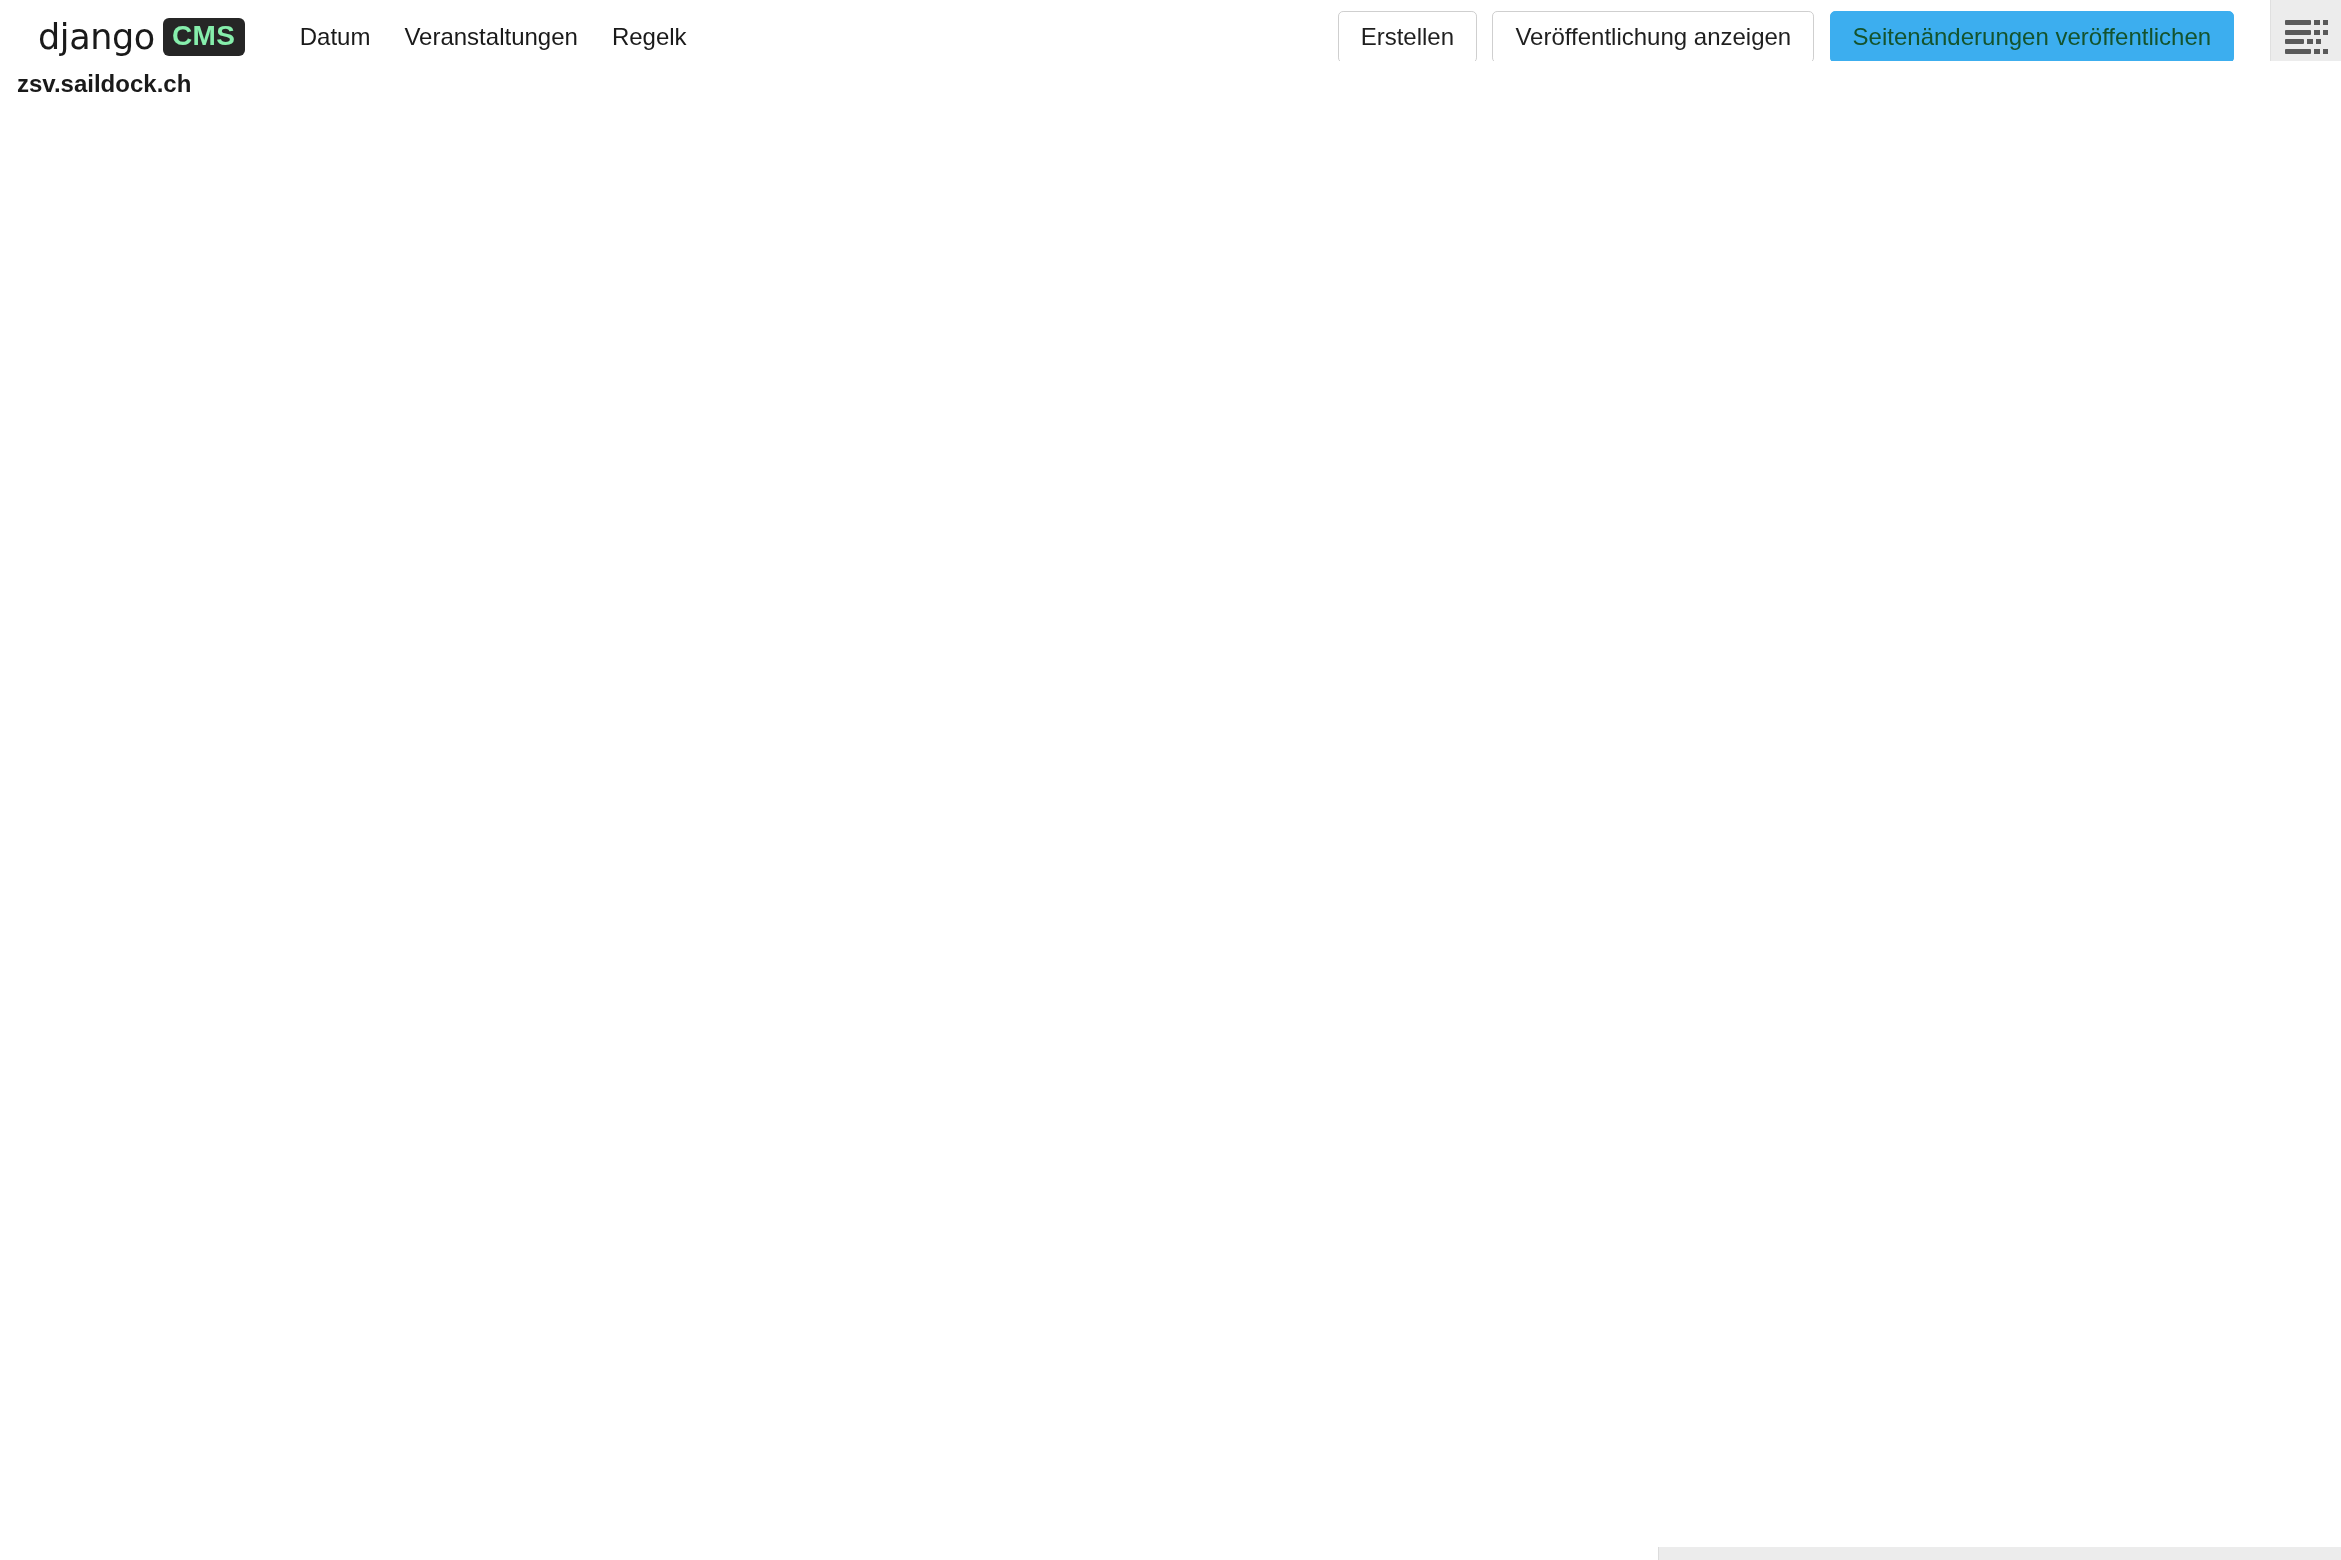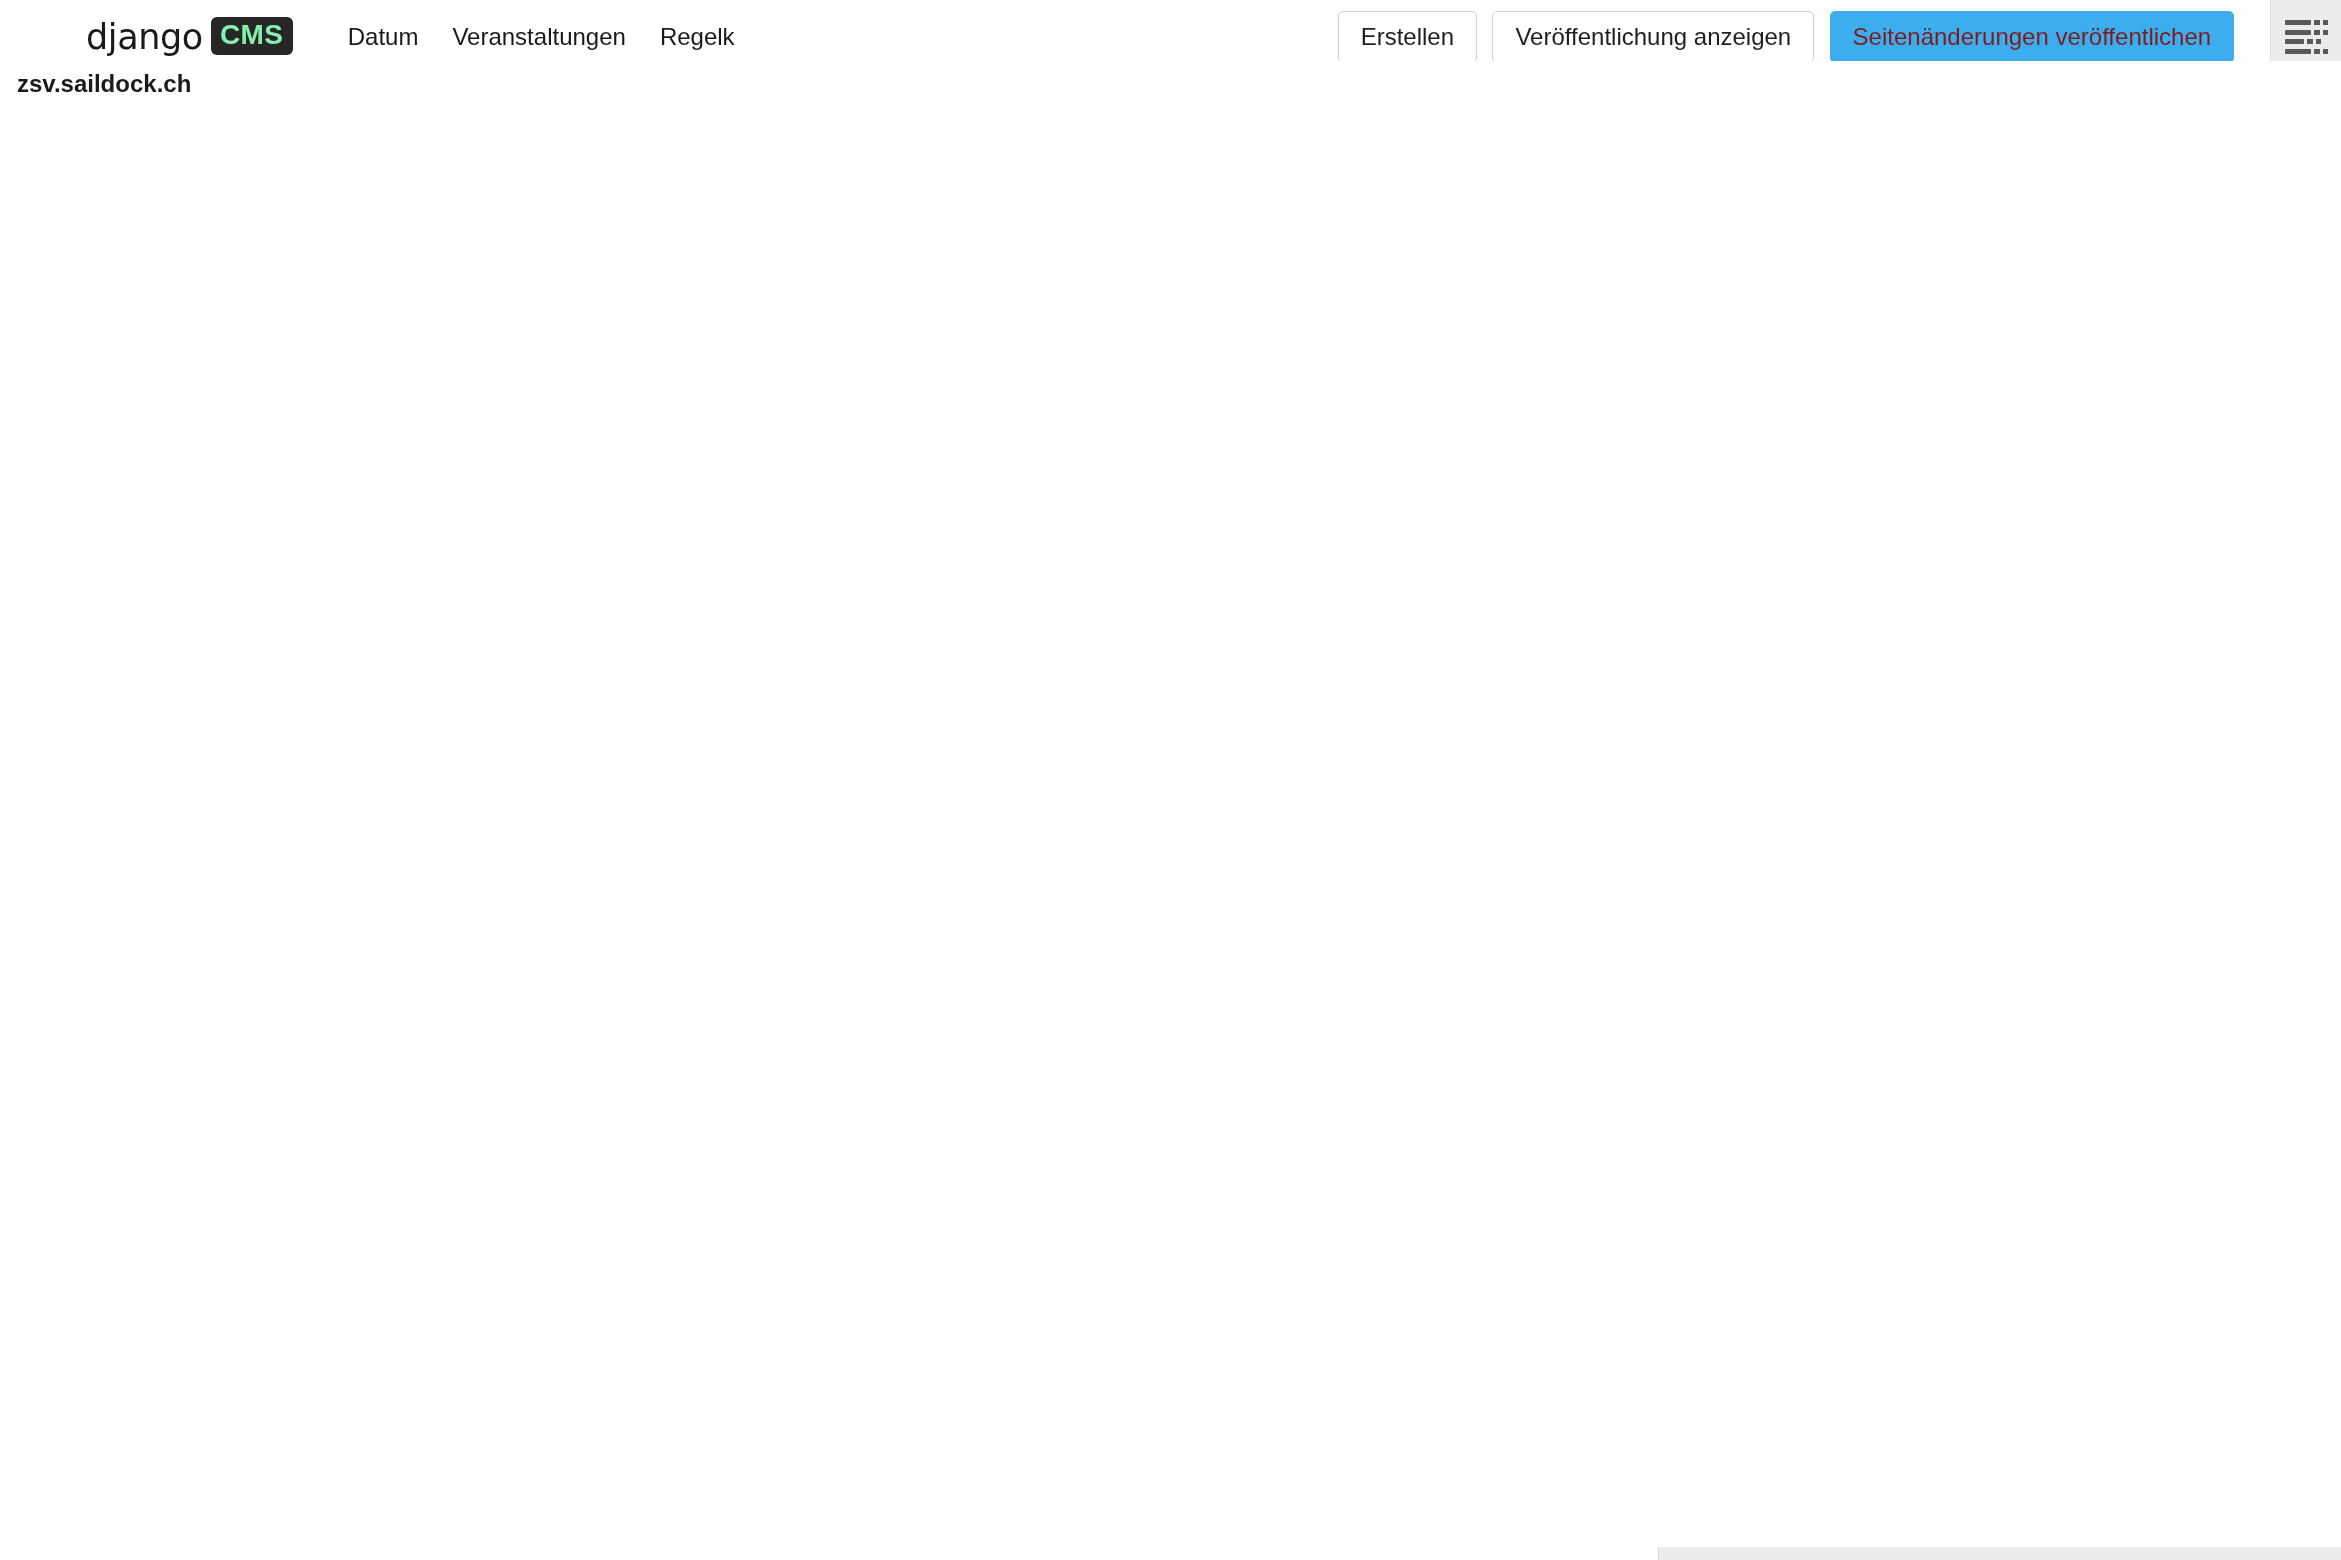--- a/index.html
+++ b/index.html
@@ -14,21 +14,21 @@
   
   .cms-toolbar {
     position: absolute; top: 0; left: 0;
     width: 2342px; height: 75px;
     background: #ffffff;
     border-bottom: 0.9px solid #e0e0e0;
     display: flex; align-items: center;
     z-index: 60;
   }
   .tb-left { display: flex; align-items: center; padding-left: 38px; gap: 0; }
-  .logo { display: flex; align-items: flex-start; font-size: 35px; letter-spacing: -0.4px; margin-left: 48px; }
+  .logo { display: flex; align-items: center; font-size: 35px; letter-spacing: -0.4px; }
   .logo .django { color: #1a1a1a; font-weight: 400; font-family: "DejaVu Sans", sans-serif; }
   .logo .cms {
     background: #262626; color: #86efac; font-weight: 700;
     font-size: 28px; padding: 4.3px 9.4px 6px 9.4px; border-radius: 6px;
     margin-left: 7.7px; letter-spacing: 0.4px; line-height: 1;
   }
   .tb-menu { display: flex; align-items: center; margin-left: 38px; gap: 0; }
   .tb-menu a {
     color: #1a1a1a; font-size: 24px; text-decoration: none;
     padding: 8.5px 17px; white-space: nowrap;
@@ -37,21 +37,21 @@
   .tb-right {
     margin-left: auto; display: flex; align-items: center;
     padding-right: 0; gap: 15.4px; height: 100%;
   }
   .btn {
     font-size: 24px; padding: 11px 22px; border-radius: 5.1px;
     border: 0.9px solid #cfcfcf; background: #ffffff; color: #1f1f1f;
     white-space: nowrap; cursor: pointer; line-height: 1.15;
     font-family: "Liberation Sans", sans-serif;
   }
-  .btn.primary { background: #3caeef; border-color: #3caeef; color: #7f1d1d; }
+  .btn.primary { background: #3caeef; border-color: #3caeef; color: #14532d; }
   .tb-toggle {
     width: 72px; height: 75px; background: #ececec;
     display: flex; align-items: center; justify-content: center;
     margin-left: 20.5px; border-left: 0.9px solid #e0e0e0; cursor: pointer;
   }
   .tb-toggle .stack { display: flex; flex-direction: column; gap: 4.3px; }
   .tb-toggle .srow { display: flex; gap: 3.4px; align-items: center; }
   .tb-toggle .sbar { width: 26px; height: 5.1px; background: #5a5a5a; border-radius: 0.9px; }
   .tb-toggle .sbar.short { width: 19px; }
   .tb-toggle .sdot { width: 5.1px; height: 5.1px; background: #5a5a5a; }

